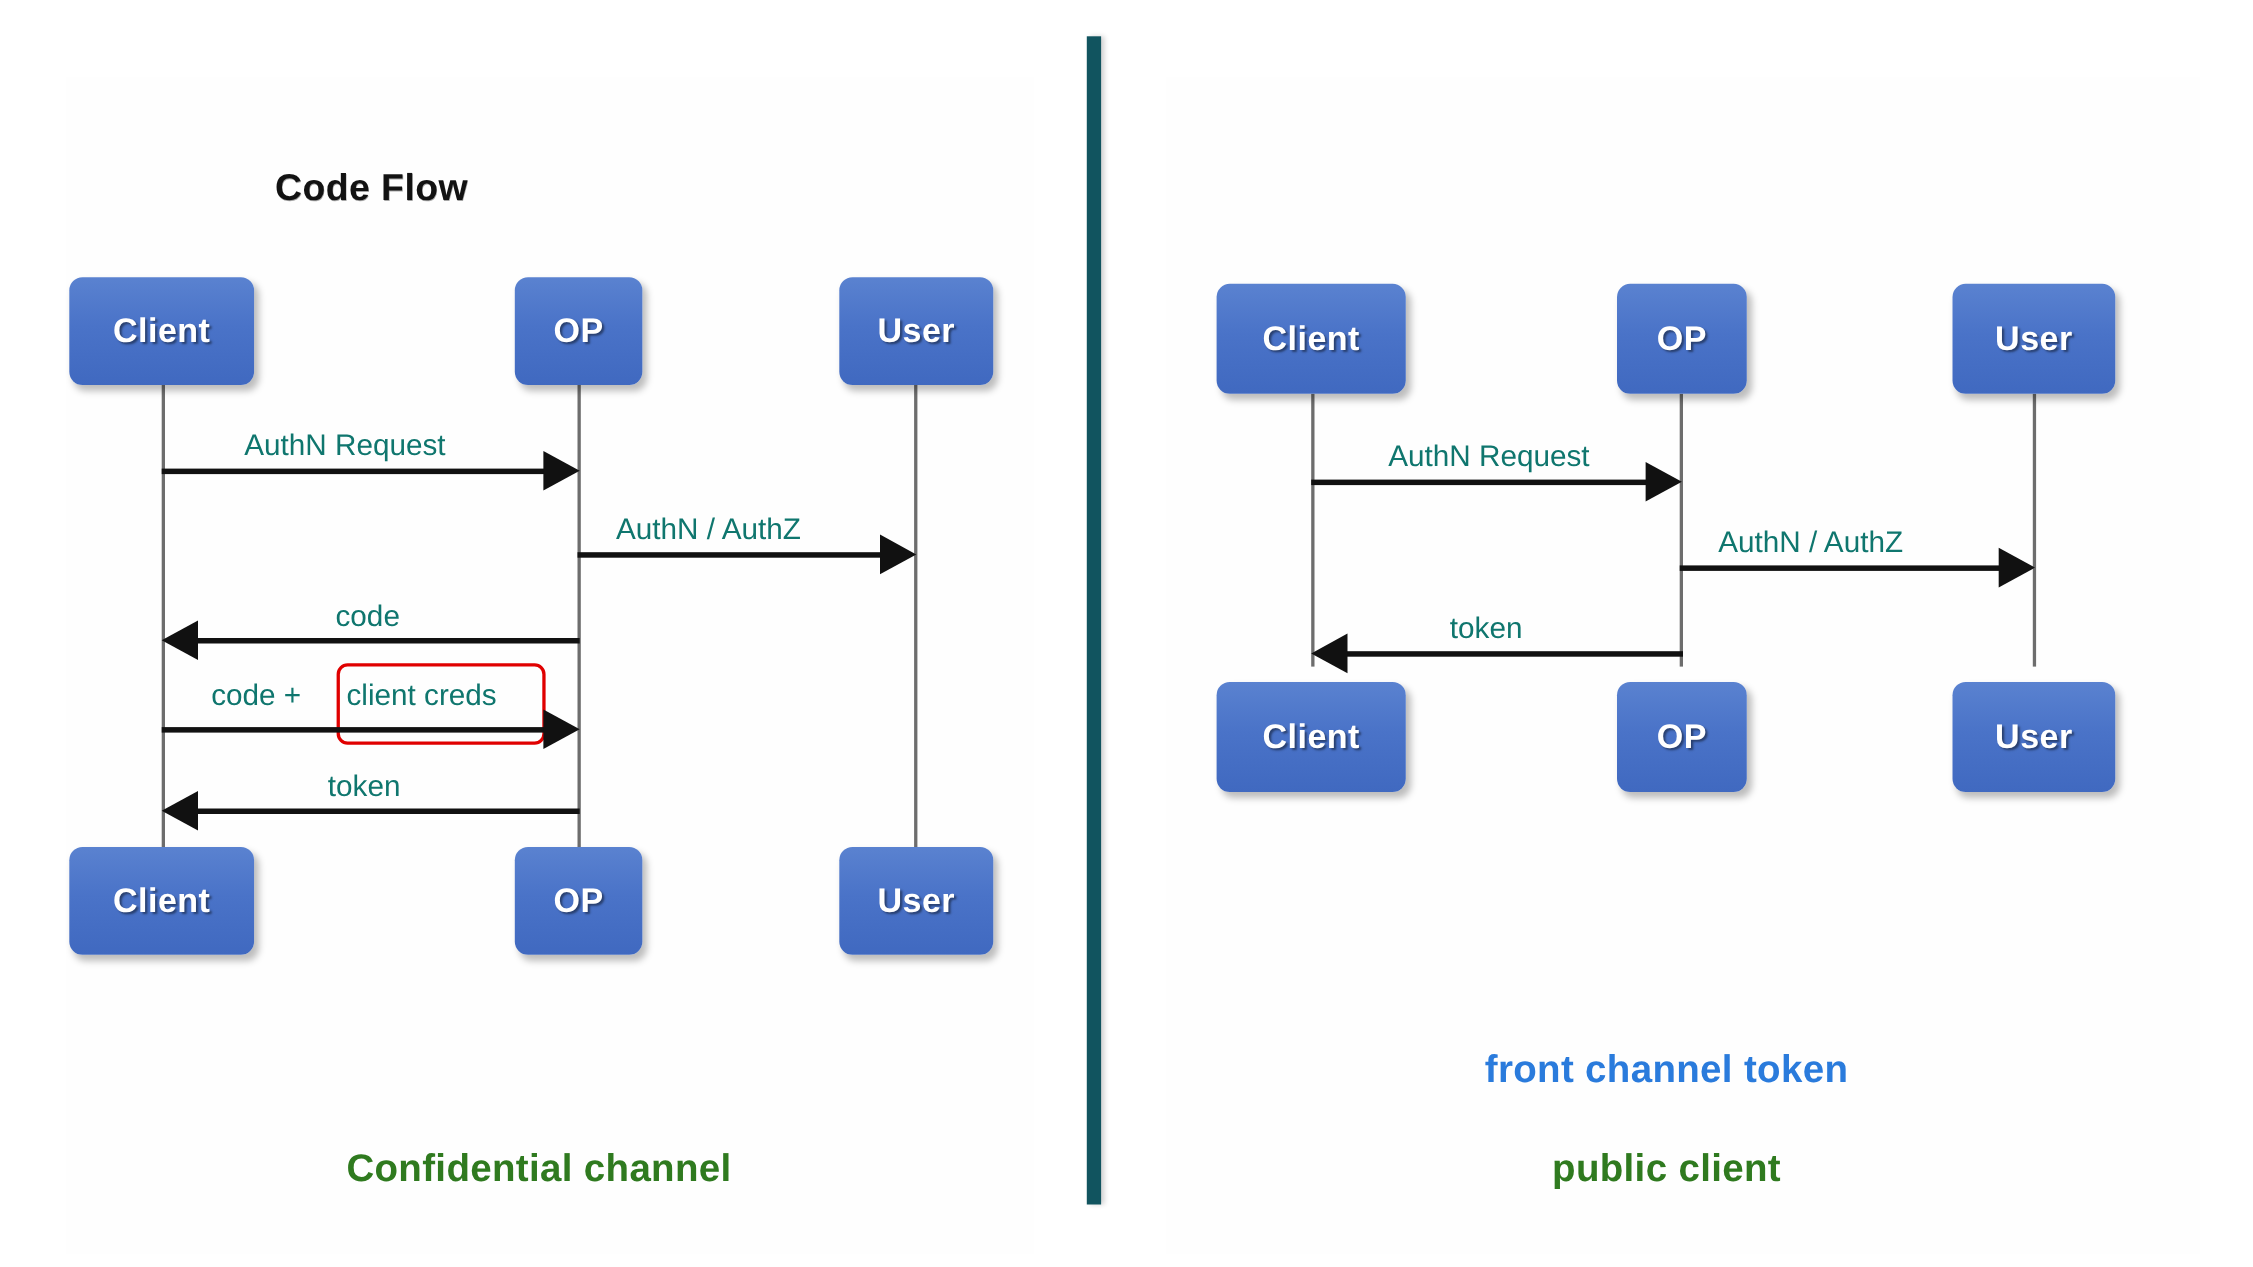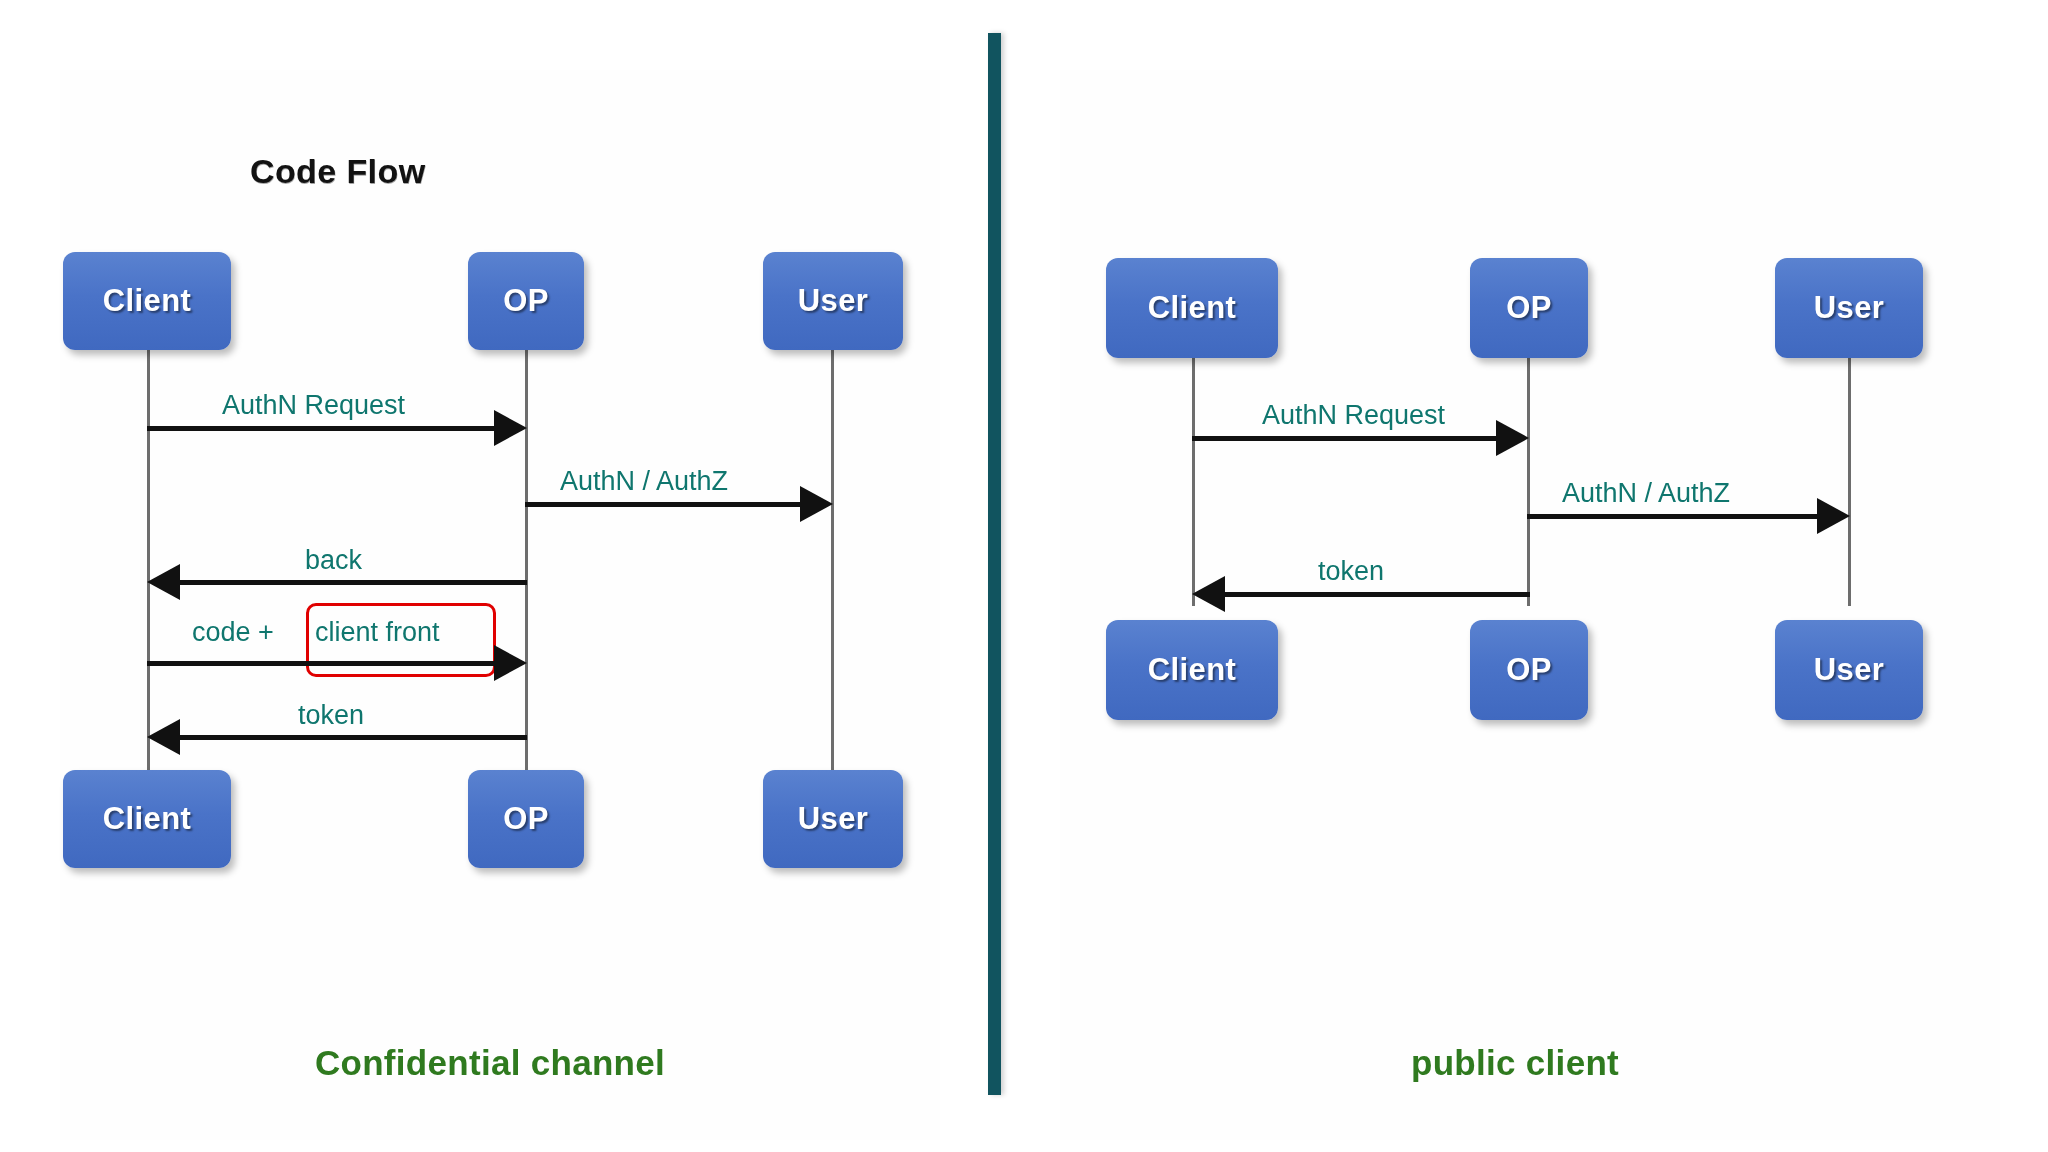--- a/index.html
+++ b/index.html
@@ -159,26 +159,26 @@
     </div>
 
     <div class="msg-label" style="left:222px; top:390px;">AuthN Request</div>
     <div class="msg-line" style="left:147px; top:426px; width:360px;"></div>
     <div class="arrow-head right" style="left:494px; top:410px;"></div>
 
     <div class="msg-label" style="left:560px; top:466px;">AuthN / AuthZ</div>
     <div class="msg-line" style="left:525px; top:502px; width:288px;"></div>
     <div class="arrow-head right" style="left:800px; top:486px;"></div>
 
-    <div class="msg-label" style="left:305px; top:545px;">back</div>
+    <div class="msg-label" style="left:305px; top:545px;">code</div>
     <div class="msg-line" style="left:167px; top:580px; width:360px;"></div>
     <div class="arrow-head left" style="left:147px; top:564px;"></div>
 
     <div class="msg-label" style="left:192px; top:617px;">code + </div>
-    <div class="msg-label" style="left:315px; top:617px;">client front</div>
+    <div class="msg-label" style="left:315px; top:617px;">client creds</div>
     <div class="highlight-box" style="left:306px; top:603px; width:184px; height:68px;"></div>
     <div class="msg-line" style="left:147px; top:661px; width:360px;"></div>
     <div class="arrow-head right" style="left:494px; top:645px;"></div>
 
     <div class="msg-label" style="left:298px; top:700px;">token</div>
     <div class="msg-line" style="left:167px; top:735px; width:360px;"></div>
     <div class="arrow-head left" style="left:147px; top:719px;"></div>
 
     <div class="actor-box" style="left:63px; top:770px; width:168px; height:98px;">
       <span>Client</span>
@@ -229,16 +229,17 @@
     <div class="actor-box" style="left:106px; top:620px; width:172px; height:100px;">
       <span>Client</span>
     </div>
     <div class="actor-box" style="left:470px; top:620px; width:118px; height:100px;">
       <span>OP</span>
     </div>
     <div class="actor-box" style="left:775px; top:620px; width:148px; height:100px;">
       <span>User</span>
     </div>
 
+    <div class="caption blue" style="left:165px; top:953px; width:700px;">front channel token</div>
     <div class="caption green" style="left:165px; top:1043px; width:700px;">public client</div>
   </div>
 
 </div>
 
 </body></html>

